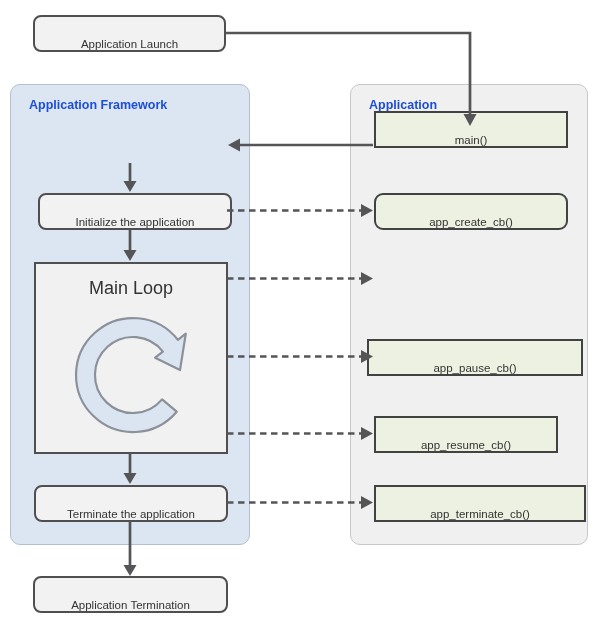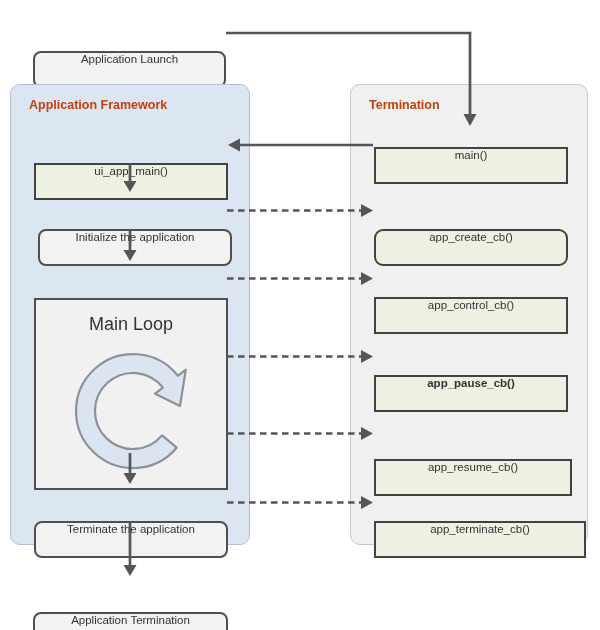--- a/index.html
+++ b/index.html
@@ -13,25 +13,25 @@
   #connectors { position:absolute; left:0; top:0; z-index:5; pointer-events:none; }
 
   
   .container { position:absolute; border-radius:10px; z-index:1; }
   #framework { left:10px; top:84px; width:240px; height:461px;
                background:#dce6f2; border:1.5px solid #b4bfd0; }
   #application { left:350px; top:84px; width:238px; height:461px;
                  background:#f0f0f0; border:1.5px solid #c7c7c7; }
   .container-title {
     position:absolute; left:18px; top:13px; margin:0;
-    font-size:12.5px; font-weight:bold; color:#c2410c; letter-spacing:0;
+    font-size:12.5px; font-weight:bold; color:#1d4ed8; letter-spacing:0;
   }
 
   
-  .node { position:absolute; display:flex; align-items:flex-start; justify-content:center;margin-top:36px; }
+  .node { position:absolute; display:flex; align-items:flex-end; justify-content:center; }
   .node .node-label { font-size:11.5px; color:#333333; white-space:nowrap; }
   .node.code    { background:#edf1e1; border:2px solid #424242; }
   .node.rounded { background:#f2f2f2; border:2px solid #4f4f4f; border-radius:8px; }
   .node.mainloop{ background:#f1f1f1; border:2px solid #4f4f4f; display:block; }
 
   
   #launch      { left:33px; top:15px;  width:193px; height:37px; }
   #termination { left:33px; top:576px; width:195px; height:37px; }
 
   
@@ -43,22 +43,22 @@
   .mainloop-title {
     position:absolute; left:0; top:14px; width:100%;
     text-align:center; font-size:18px; color:#333333;
   }
   .loop-icon { position:absolute; left:0; top:0; }
 
   
   #main-fn      { left:23px; top:26px;  width:194px; height:37px; }
   #create-cb    { left:23px; top:108px; width:194px; height:37px;border-radius:9px; }
   #control-cb   { left:23px; top:176px; width:194px; height:37px; }
-  #pause-cb     { left:23px; top:254px; width:194px; height:37px;font-weight:bold; }
-  #resume-cb    { left:23px; top:338px; width:198px; height:37px; }
+  #pause-cb     { left:16px; top:254px; width:216px; height:37px; }
+  #resume-cb    { left:23px; top:331px; width:184px; height:37px; }
   #terminate-cb { left:23px; top:400px; width:212px; height:37px; }
 
   .solid  { stroke:#555557; stroke-width:2.7; fill:none; }
   .dashed { stroke:#555557; stroke-width:2.7; fill:none; stroke-dasharray:6.5 4.5; }
   .head   { fill:#555557; stroke:none; }
 </style>
 </head>
 <body>
 
 <div id="canvas">
@@ -117,23 +117,20 @@
     </g>
   </svg>
 
   <div id="launch" class="node rounded">
     <span class="node-label">Application Launch</span>
   </div>
 
   <section id="framework" class="container">
     <h2 class="container-title">Application Framework</h2>
 
-    <div id="ui-app-main" class="node code">
-      <span class="node-label">ui_app_main()</span>
-    </div>
 
     <div id="initialize" class="node rounded">
       <span class="node-label">Initialize the application</span>
     </div>
 
     <div id="terminate" class="node rounded">
       <span class="node-label">Terminate the application</span>
     </div>
 
     <div id="main-loop" class="node mainloop">
@@ -145,30 +142,27 @@
                  L 144.0 106.1
                  L 119.1 93.7
                  L 126.9 87.6
                  A 38 38 0 1 0 126.1 135.4
                  Z" fill="#dbe5f2" stroke="#8b9099" stroke-width="2.2" stroke-linejoin="round"></path>
       </svg>
     </div>
   </section>
 
   <section id="application" class="container">
-    <h2 class="container-title">Termination</h2>
+    <h2 class="container-title">Application</h2>
 
     <div id="main-fn" class="node code">
       <span class="node-label">main()</span>
     </div>
     <div id="create-cb" class="node code">
       <span class="node-label">app_create_cb()</span>
-    </div>
-    <div id="control-cb" class="node code">
-      <span class="node-label">app_control_cb()</span>
     </div>
     <div id="pause-cb" class="node code">
       <span class="node-label">app_pause_cb()</span>
     </div>
     <div id="resume-cb" class="node code">
       <span class="node-label">app_resume_cb()</span>
     </div>
     <div id="terminate-cb" class="node code">
       <span class="node-label">app_terminate_cb()</span>
     </div>

